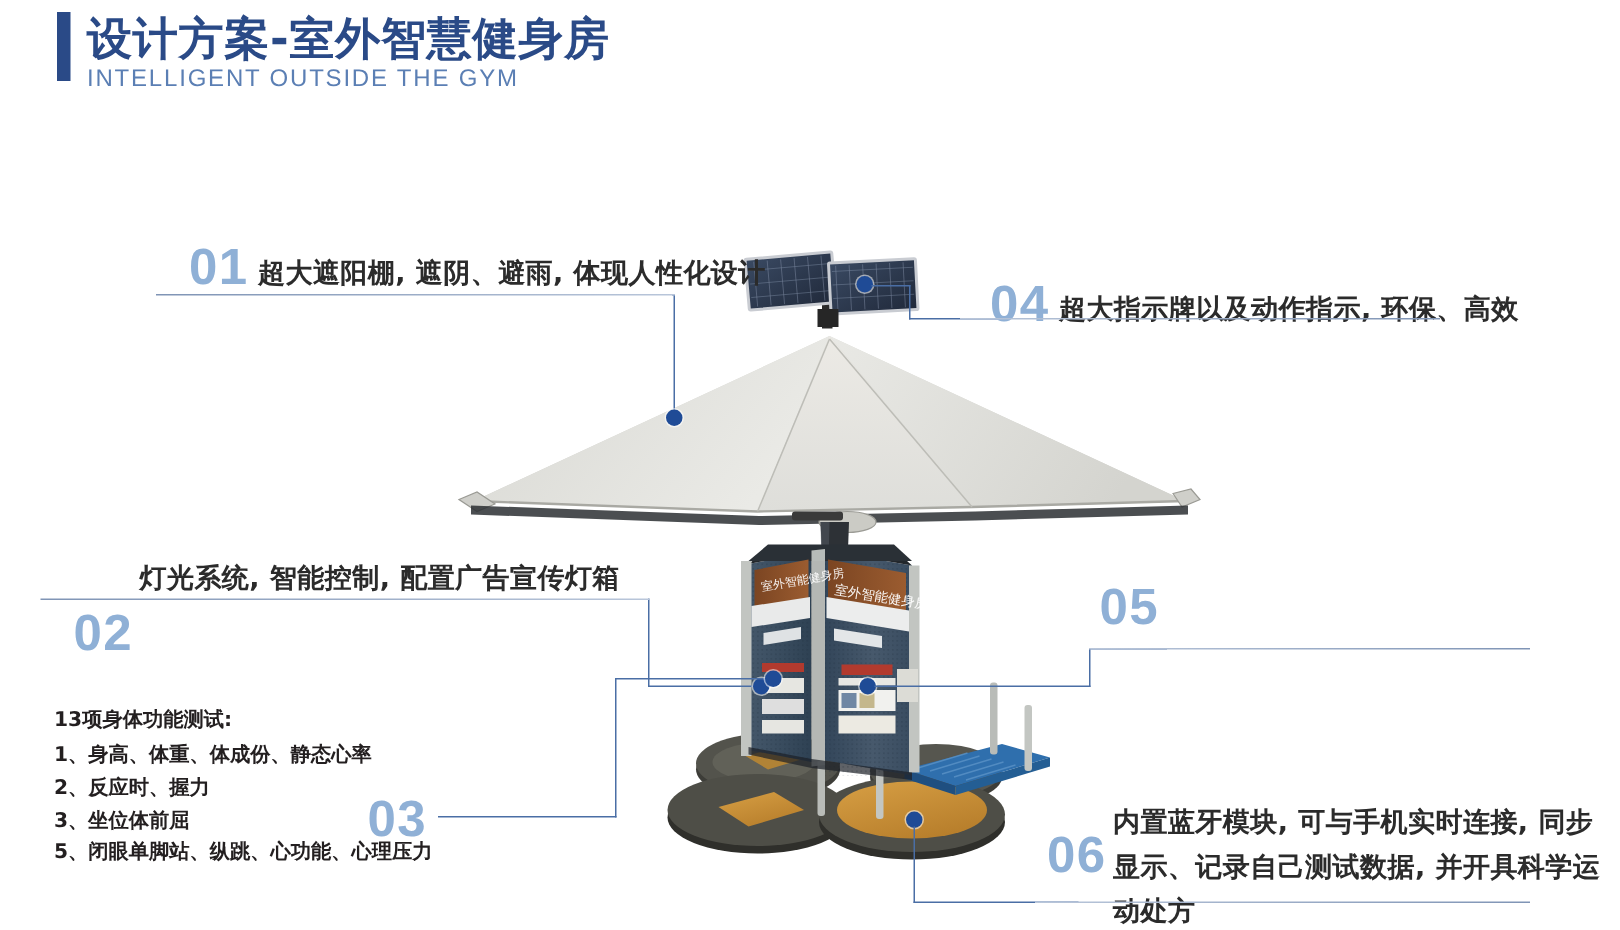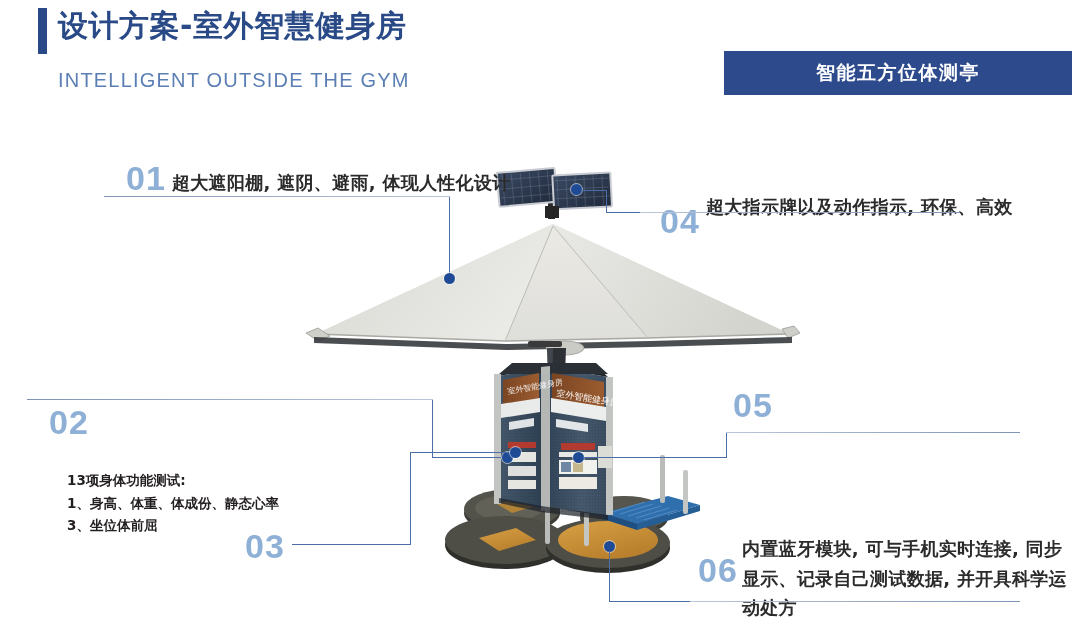--- a/index.html
+++ b/index.html
@@ -14,24 +14,23 @@
     background:#2a4a87;
   }
   .hdr-title {
     position:absolute; left:58px; top:6px;
     font-size:30px; font-weight:bold; color:#2a4a87;
     letter-spacing:0.5px; white-space:nowrap;
     font-family:"DejaVu Sans","Liberation Sans",sans-serif;
   }
   .hdr-sub {
     position:absolute; left:58px; top:44px;
-    font-size:20px; color:#5b7fb4; letter-spacing:1.2px;
+    font-size:16px; color:#5b7fb4; letter-spacing:1.2px;
     white-space:nowrap;
     font-family:"Liberation Sans",sans-serif;
-    margin-top:25px;
   }
   .hdr-badge {
     position:absolute; left:724px; top:51px; width:348px; height:44px;
     background:#2c4a8c; display:flex; align-items:center; justify-content:center;
   }
   .hdr-badge span {
     color:#ffffff; font-size:19px; font-weight:bold; letter-spacing:1.5px;
     font-family:"DejaVu Sans","Liberation Sans",sans-serif;
   }
 
@@ -59,38 +58,34 @@
   .dot {
     position:absolute; width:11px; height:11px; border-radius:50%;
     background:#1f4b96; box-shadow:0 0 0 1px rgba(255,255,255,.55);
   }
 
   
   .list {
     position:absolute; left:36px; top:470px;
     color:#231f20; font-size:13.5px; font-weight:bold; line-height:1.62;
     font-family:"DejaVu Sans","Liberation Sans",sans-serif;
-    margin-left:31px;
   }
   .list .lt { margin-bottom:1px; }
 
   
   #scene { position:absolute; left:0; top:0; width:1080px; height:620px; pointer-events:none; }
 </style>
 </head>
 <body>
 
 <div id="page">
 
   <div class="hdr-bar"></div>
   <div class="hdr-title">设计方案-室外智慧健身房</div>
   <div class="hdr-sub">INTELLIGENT  OUTSIDE THE GYM</div>
-  <div class="hdr-badge">
-    <span>智能五方位体测亭</span>
-  </div>
 
   <svg id="scene" viewBox="0 0 1080 620" xmlns="http://www.w3.org/2000/svg">
     <defs>
       <linearGradient id="cvL" x1="0" y1="0" x2="1" y2="0.4">
         <stop offset="0%" stop-color="#d8d8d3"></stop>
           <stop offset="100%" stop-color="#eaeae6"></stop>
       </linearGradient>
       <linearGradient id="cvM" x1="0" y1="0" x2="0" y2="1">
         <stop offset="0%" stop-color="#eceae5"></stop>
           <stop offset="100%" stop-color="#dededa"></stop>
@@ -286,37 +281,40 @@
   <div class="ld ldh" style="left:726px; top:432px; width:52px;"></div>
 
   <div class="dot" style="left:604px; top:541px;"></div>
   <div class="ld ldv" style="left:609px; top:551px; height:51px;"></div>
   <div class="ld ldh" style="left:609px; top:601px; width:110px;"></div>
 
   <div class="num" style="left:126px; top:161px;">01</div>
   <div class="cap" style="left:172px; top:168px;">超大遮阳棚, 遮阴、避雨, 体现人性化设计</div>
   <div class="uline" style="left:104px; top:196px; width:346px;"></div>
 
-  <div class="num" style="left:660px; top:186px;margin-top:18px;">04</div>
+  <div class="num" style="left:660px; top:186px;">04</div>
   <div class="cap" style="left:706px; top:192px;">超大指示牌以及动作指示, 环保、高效</div>
   <div class="uline r" style="left:640px; top:212px; width:320px;"></div>
 
   <div class="num" style="left:49px; top:365px;margin-top:40px;">02</div>
+  <div class="cap" style="left:93px; top:371px;">灯光系统, 智能控制, 配置广告宣传灯箱</div>
   <div class="uline" style="left:27px; top:399px; width:406px;"></div>
 
   <div class="num" style="left:733px; top:388px;">05</div>
   <div class="uline r" style="left:726px; top:432px; width:294px;"></div>
 
   <div class="num" style="left:245px; top:529px;">03</div>
 
   <div class="num" style="left:698px; top:553px;">06</div>
   <div class="cap" style="left:742px; top:534px;">内置蓝牙模块, 可与手机实时连接, 同步
 显示、记录自己测试数据, 并开具科学运
 动处方</div>
   <div class="uline r" style="left:690px; top:601px; width:330px;"></div>
 
   <div class="list">
     <div class="lt">13项身体功能测试:</div>
     <div>1、身高、体重、体成份、静态心率</div>
+    <div>2、反应时、握力</div>
     <div>3、坐位体前屈</div>
+    <div>5、闭眼单脚站、纵跳、心功能、心理压力</div>
   </div>
 
 </div>
 
 </body></html>

